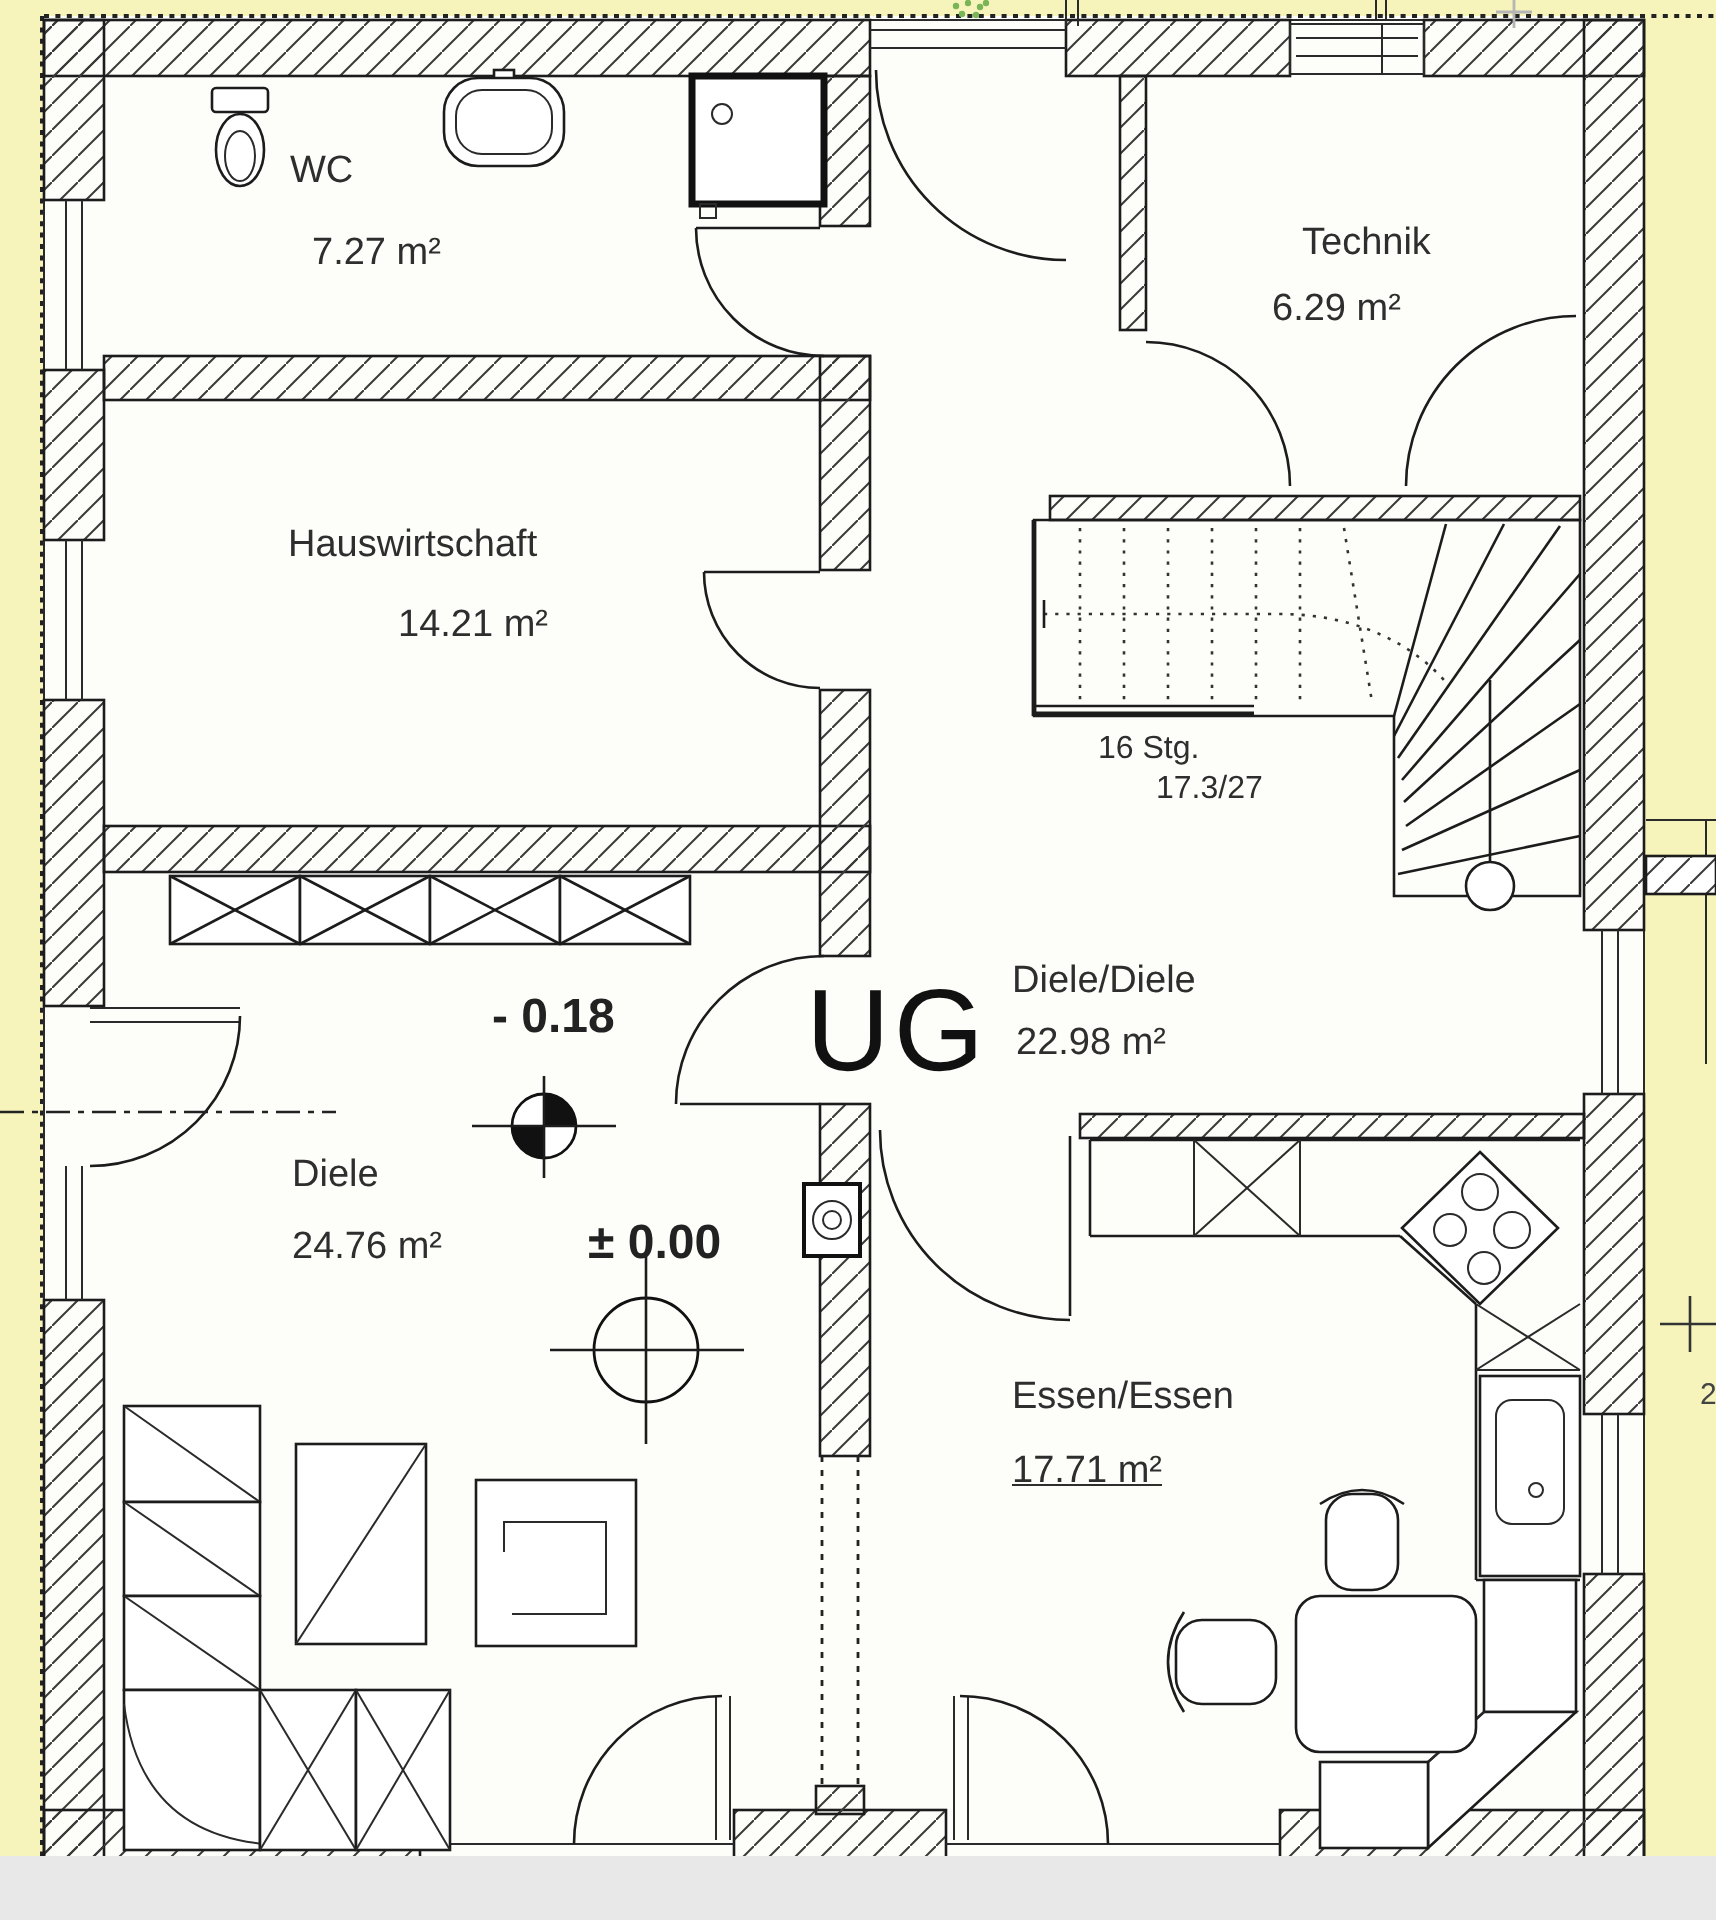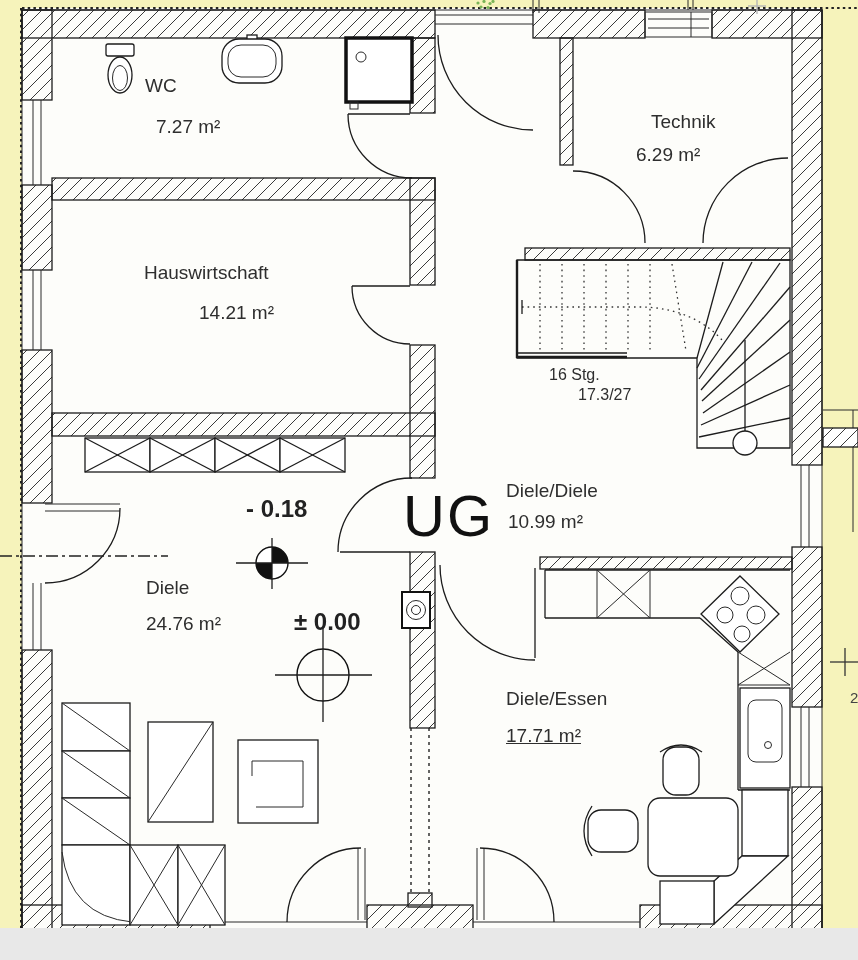--- a/index.html
+++ b/index.html
@@ -341,28 +341,28 @@
 <div class="lbl s19" style="left:632px;top:112px;margin-left:19px;">Technik</div>
 <div class="lbl s19" style="left:636px;top:145px;">6.29 m²</div>
 
 <div class="lbl s19" style="left:144px;top:263px;">Hauswirtschaft</div>
 <div class="lbl s19" style="left:199px;top:303px;">14.21 m²</div>
 
 <div class="lbl s16" style="left:549px;top:367px;">16 Stg.</div>
 <div class="lbl s16" style="left:546px;top:387px;margin-left:32px;">17.3/27</div>
 
 <div class="lbl s19" style="left:506px;top:481px;">Diele/Diele</div>
-<div class="lbl s19" style="left:508px;top:512px;">10.99 m²</div>
+<div class="lbl s19" style="left:508px;top:512px;">22.98 m²</div>
 
 <div class="lbl ug" style="left:383px;top:487px;margin-left:20px;">UG</div>
 
 <div class="lbl s24" style="left:246px;top:497px;">- 0.18</div>
 <div class="lbl s24" style="left:294px;top:610px;">± 0.00</div>
 
 <div class="lbl s19" style="left:146px;top:578px;">Diele</div>
 <div class="lbl s19" style="left:146px;top:614px;text-align:right;">24.76 m²</div>
 
-<div class="lbl s19" style="left:506px;top:689px;">Diele/Essen</div>
+<div class="lbl s19" style="left:506px;top:689px;">Essen/Essen</div>
 <div class="lbl s19" style="left:506px;top:726px;text-decoration:underline;">17.71 m²</div>
 
 <div class="lbl frag" style="left:850px;top:690px;">2</div>
 
 </div>
 
 </body></html>

